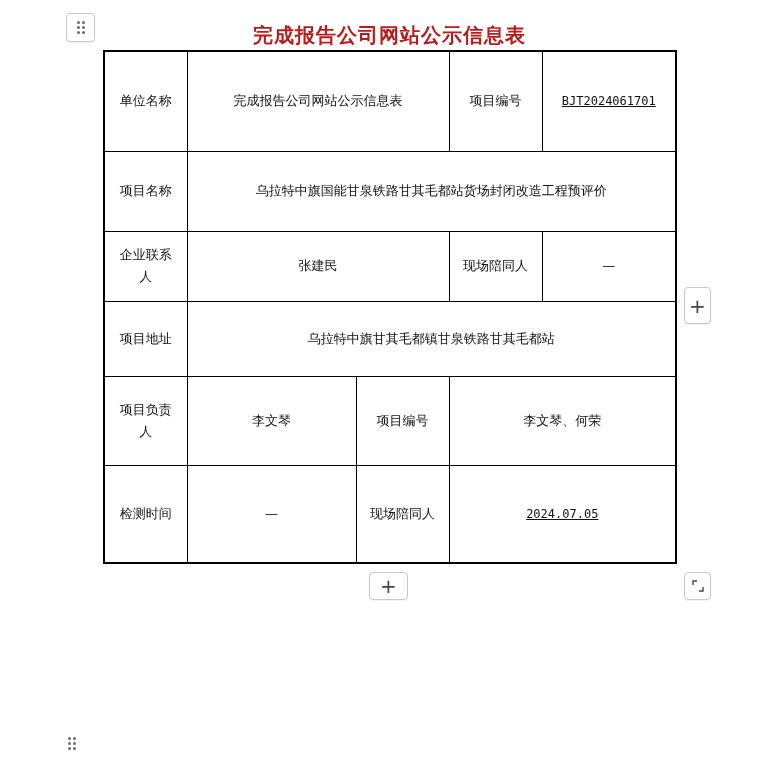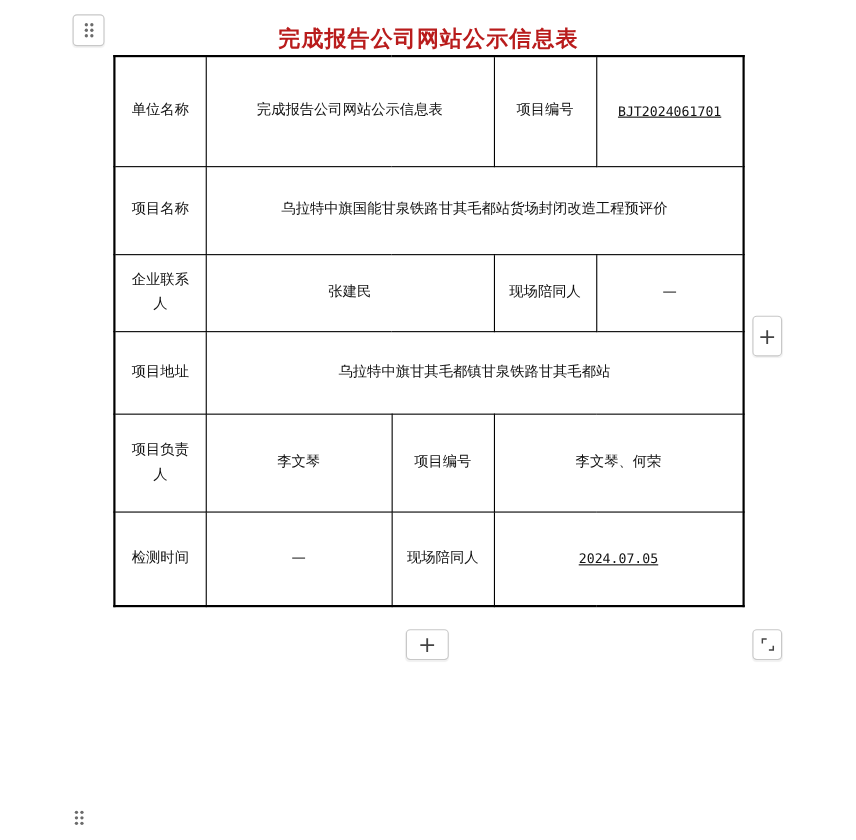--- a/index.html
+++ b/index.html
@@ -133,21 +133,21 @@
     <tr style="height:75px;">
       <td>项目地址</td>
       <td colspan="4">乌拉特中旗甘其毛都镇甘泉铁路甘其毛都站</td>
     </tr>
     <tr style="height:89px;">
       <td>项目负责人</td>
       <td>李文琴</td>
       <td>项目编号</td>
       <td colspan="2">李文琴、何荣</td>
     </tr>
-    <tr style="height:86px;">
+    <tr style="height:98px;">
       <td>检测时间</td>
       <td>—</td>
       <td>现场陪同人</td>
       <td colspan="2" class="mono">2024.07.05</td>
     </tr>
   </tbody>
 </table>
 
 <div class="handle-btn" style="left:684px; top:287px; width:27px; height:37px;">
   <span class="plus">+</span>

